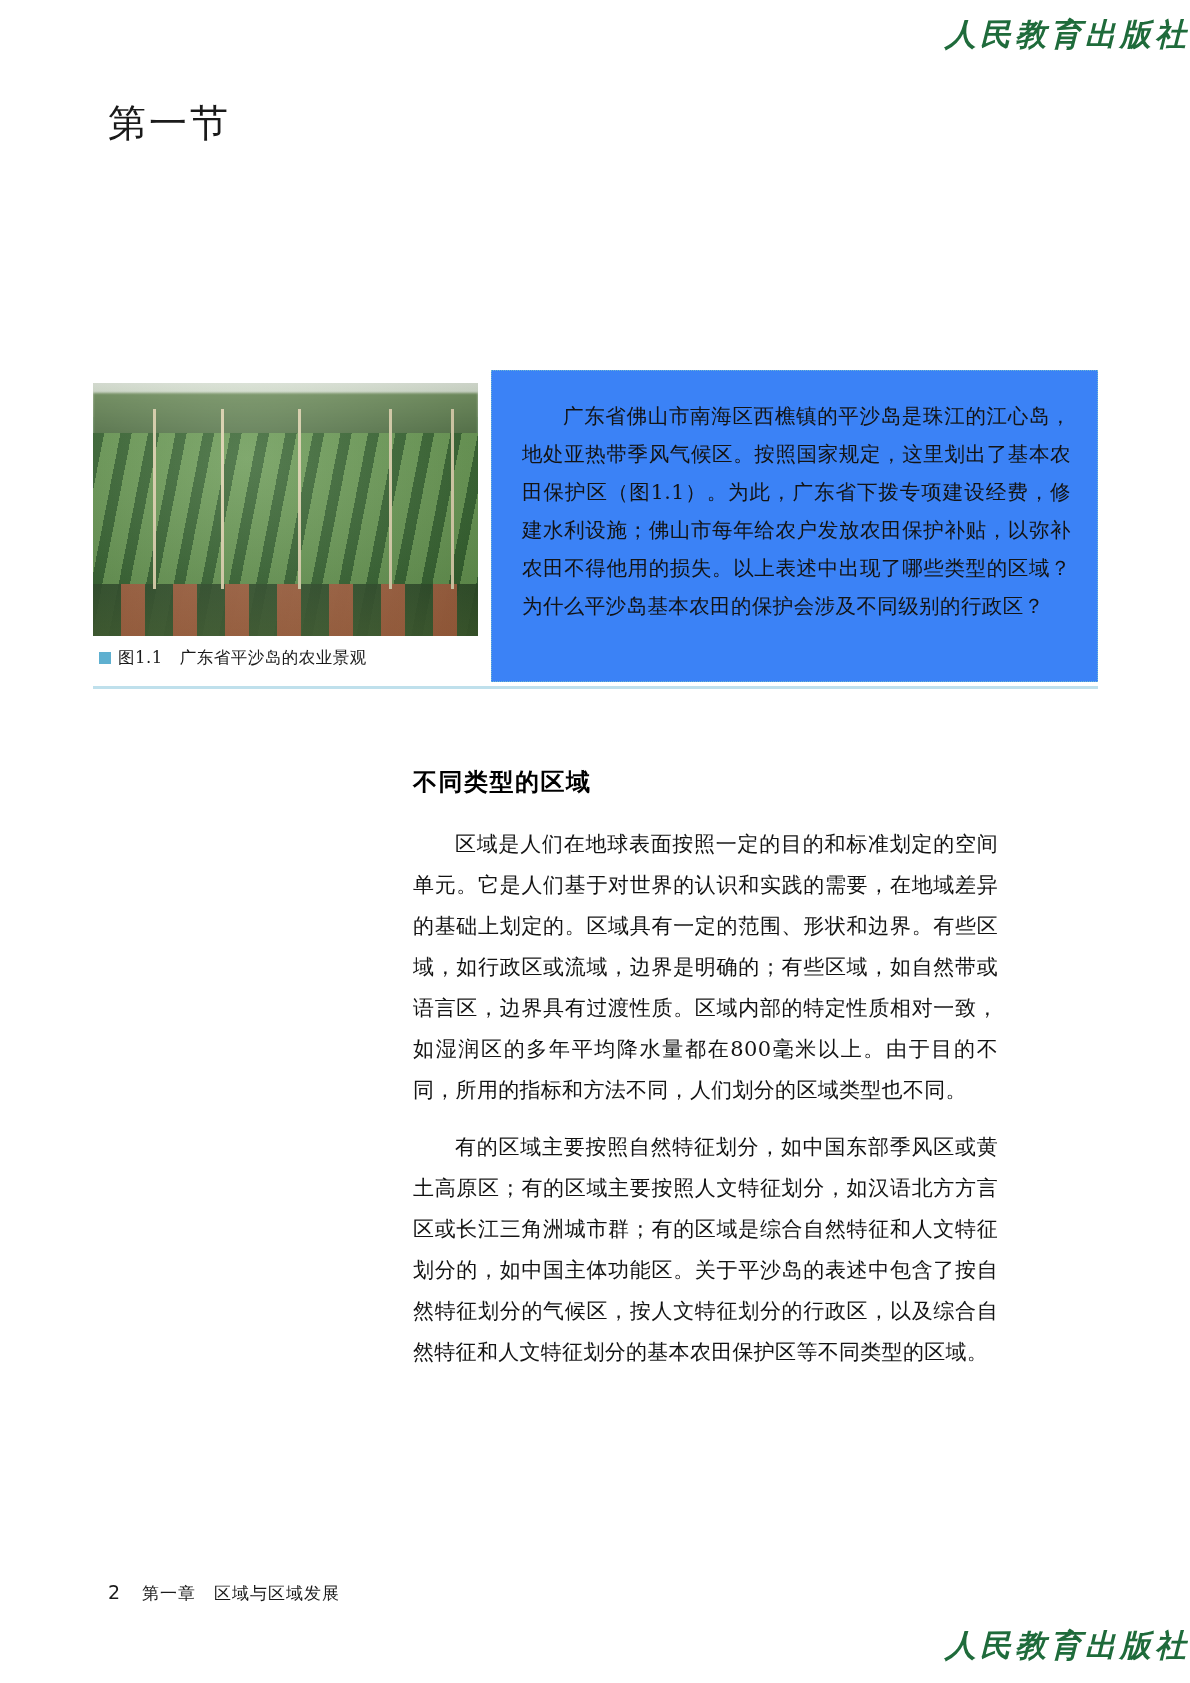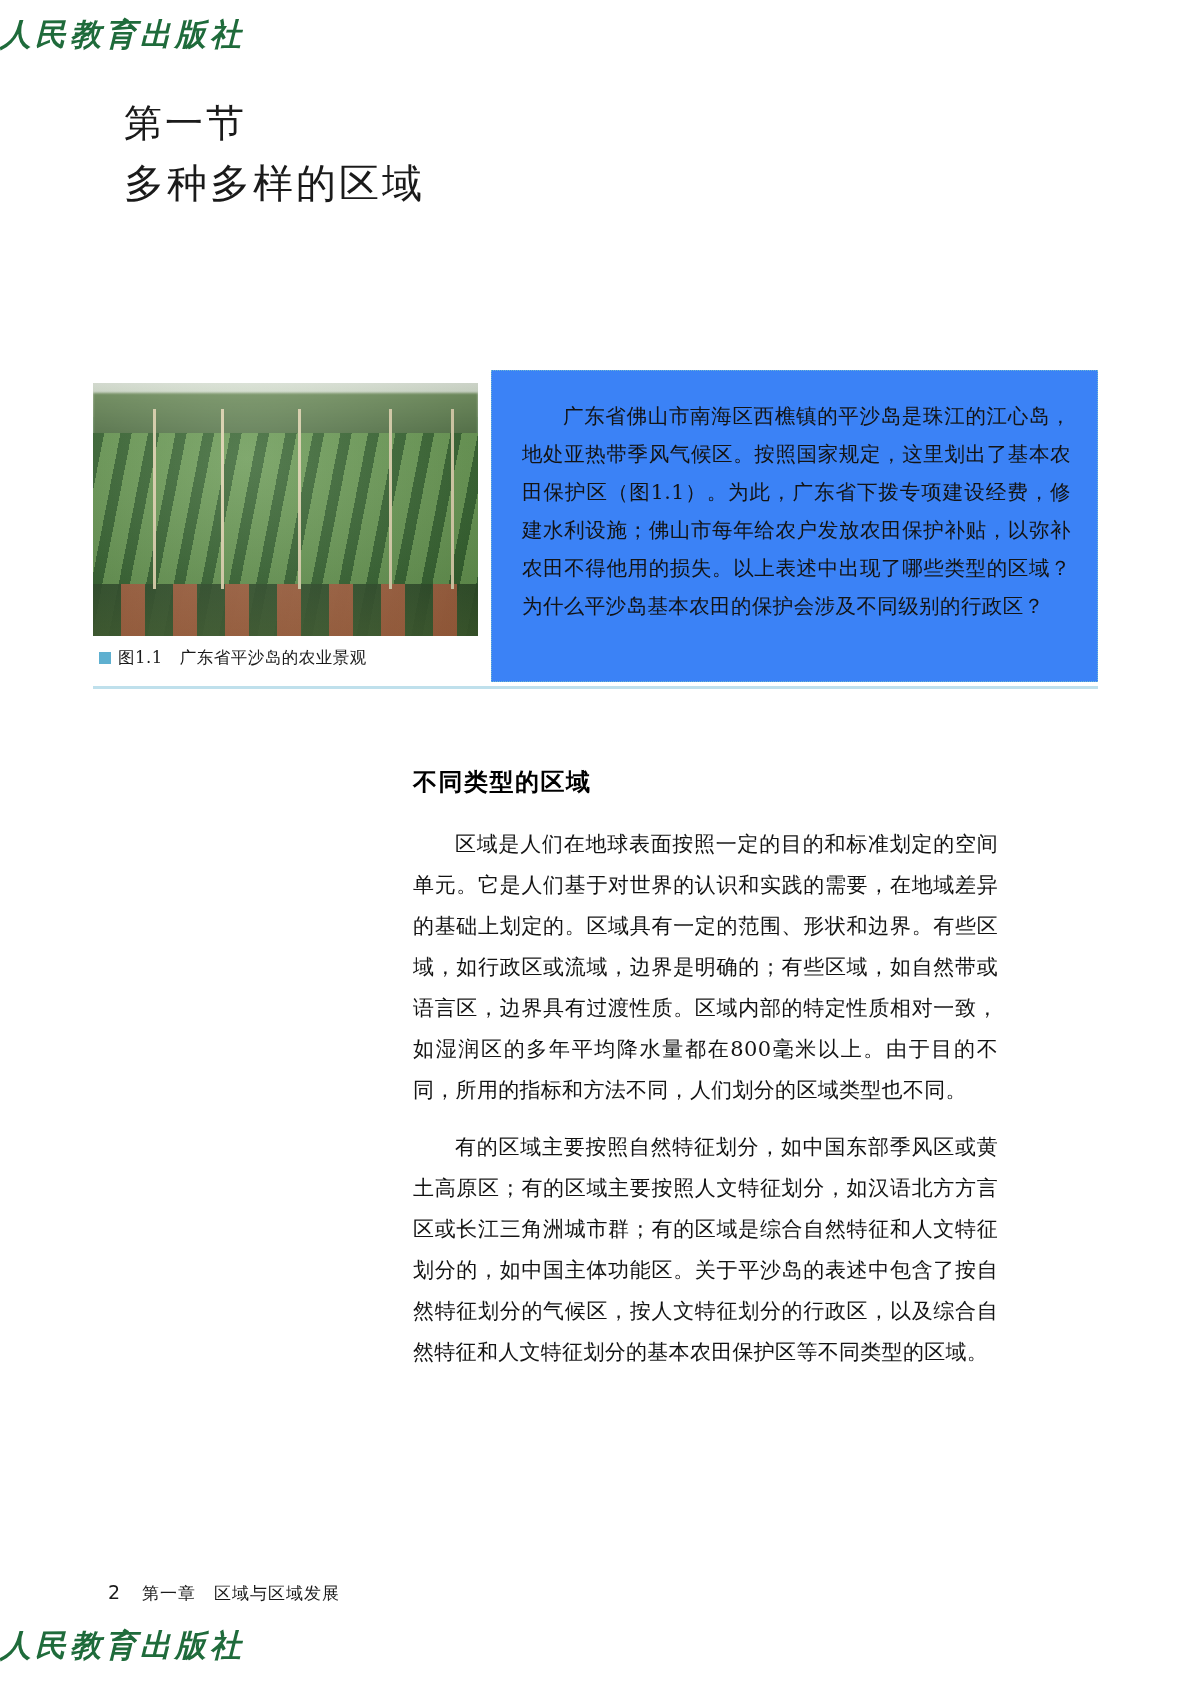--- a/index.html
+++ b/index.html
@@ -14,41 +14,41 @@
     color: #1a1a1a;
     position: relative;
     overflow: hidden;
   }
 
   
   .publisher-mark {
     position: absolute;
     left: 0;
     width: 100%;
-    text-align: left;
+    text-align: right;
     color: #1f6b3b;
     font-family: Liberation Mono, monospace;
     font-weight: bold;
     font-style: italic;
     letter-spacing: 4px;
     white-space: nowrap;
   }
   .publisher-top {
     top: 14px;
     font-size: 31px;
   }
   .publisher-bottom {
     bottom: 16px;
     font-size: 31px;
   }
 
   
   .section-head {
     position: absolute;
-    left: 124px;
+    left: 108px;
     top: 98px;
   }
   .section-number {
     font-size: 38px;
     letter-spacing: 3px;
     color: #1a1a1a;
     line-height: 1.35;
     font-family: "DejaVu Serif", serif;
   }
   .section-title {
@@ -214,21 +214,20 @@
     letter-spacing: 1px;
   }
 </style>
 </head>
 <body>
 
 <div class="publisher-mark publisher-top">人民教育出版社</div>
 
 <div class="section-head">
   <div class="section-number">第一节</div>
-  <div class="section-title">多种多样的区域</div>
 </div>
 
 <div class="opening">
 
   <div class="photo-wrap">
     <div class="photo">
       <div class="sky"></div>
       <div class="trees"></div>
       <div class="field"></div>
       <div class="pots"></div>

